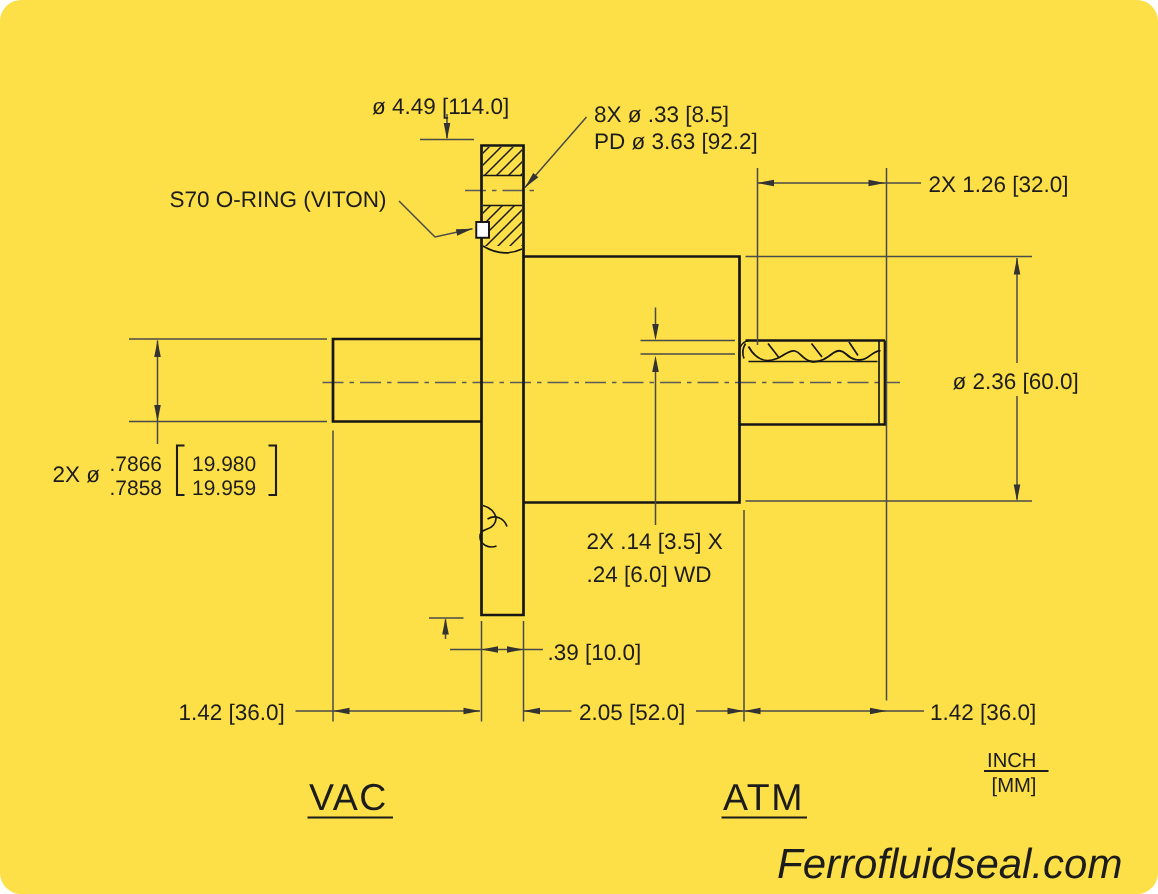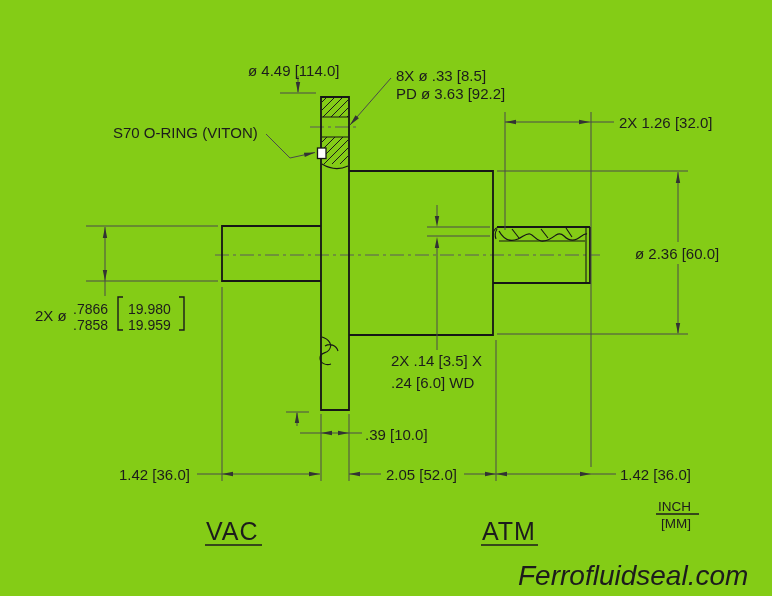--- a/index.html
+++ b/index.html
@@ -1,16 +1,16 @@
 <!DOCTYPE html>
 <html><head>
 <meta charset="utf-8">
 <style>
   html,body{margin:0;padding:0;background:#fff;}
-  .stage{position:relative;width:772px;height:596px;background:#84cc16;overflow:hidden;}
+  .stage{position:relative;width:772px;height:596px;background:#fde047;overflow:hidden;border-radius:14px;}
   svg text{font-family:"Liberation Sans","DejaVu Sans",sans-serif;fill:#1c1c1c;}
   .dim{font-size:15px;}
   .stk{font-size:14px;}
   .zone{font-size:25px;letter-spacing:1px;}
   .units{font-size:13.5px;}
   .wm{font-size:28px;font-style:italic;}
   .obj{stroke:#161616;stroke-width:1.8;fill:none;stroke-linejoin:miter;}
   .obj-thin{stroke:#161616;stroke-width:1.1;fill:none;}
   .dimln{stroke:#4a4a4a;stroke-width:1;fill:none;}
   .cl{stroke:#5a5a5a;stroke-width:1;fill:none;stroke-dasharray:14 4 3 4;}

